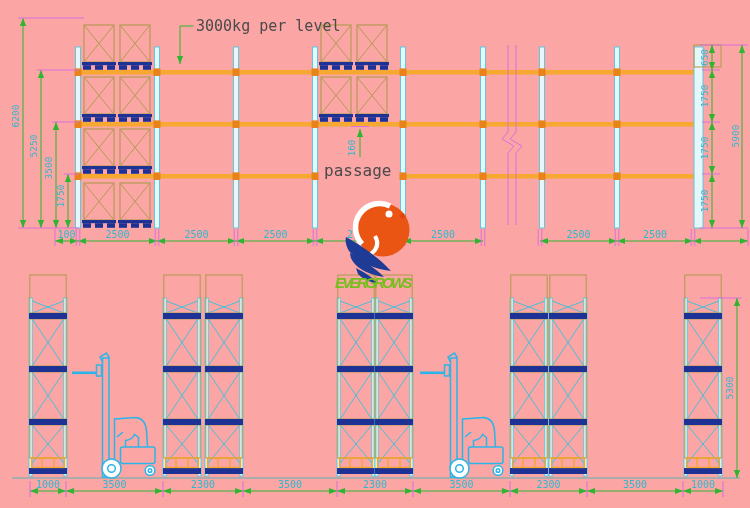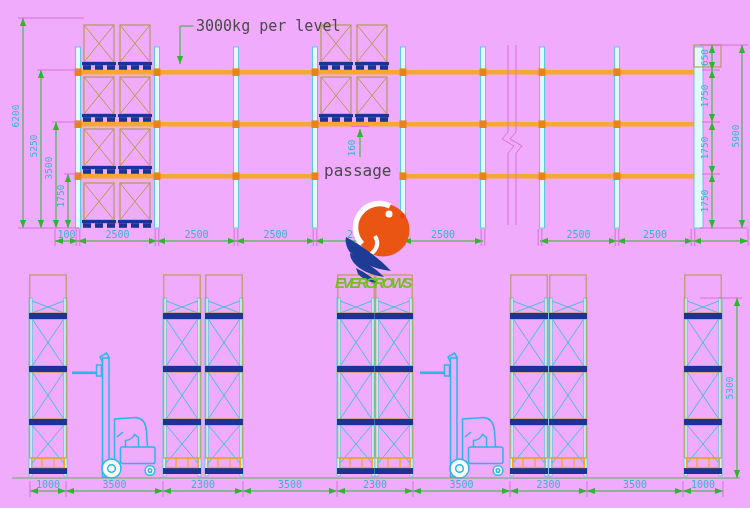--- a/index.html
+++ b/index.html
@@ -1,16 +1,16 @@
 <!DOCTYPE html>
 <html><head>
 <meta charset="utf-8">
 <style>
   html,body{margin:0;padding:0;background:#fff;}
-  .canvas{position:relative;width:750px;height:508px;background:#f0abfc;overflow:hidden;
+  .canvas{position:relative;width:750px;height:508px;background:#fca5a5;overflow:hidden;
           font-family:"DejaVu Sans Mono",monospace;}
   svg{display:block;}
   .dim{font:10px "DejaVu Sans Mono",monospace; fill:#2FB9CE; text-anchor:middle;}
   .dimr{font:9.5px "DejaVu Sans Mono",monospace; fill:#2FB9CE; text-anchor:middle;}
   .note{font:15px "DejaVu Sans Mono",monospace; fill:#4A4A4A;}
   .passage{font:16px "DejaVu Sans Mono",monospace; fill:#4A4A4A;}
   .brand{font:italic 700 15px "Liberation Sans",sans-serif; fill:#76BE1E; letter-spacing:.5px;}
   .reg{font:700 8px "Liberation Sans",sans-serif; fill:#E03000;}
   .gline{stroke:#2FB52F;stroke-width:1;fill:none;}
   .mline{stroke:#DB6FDB;stroke-width:1;fill:none;}

